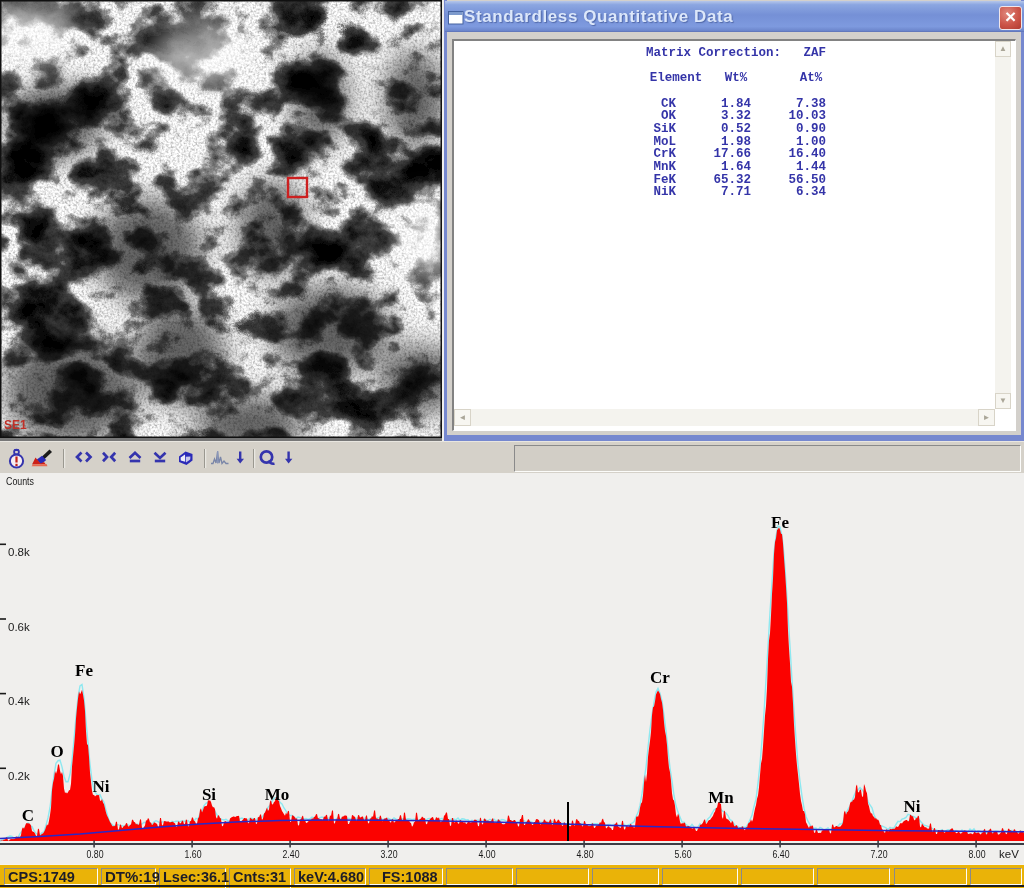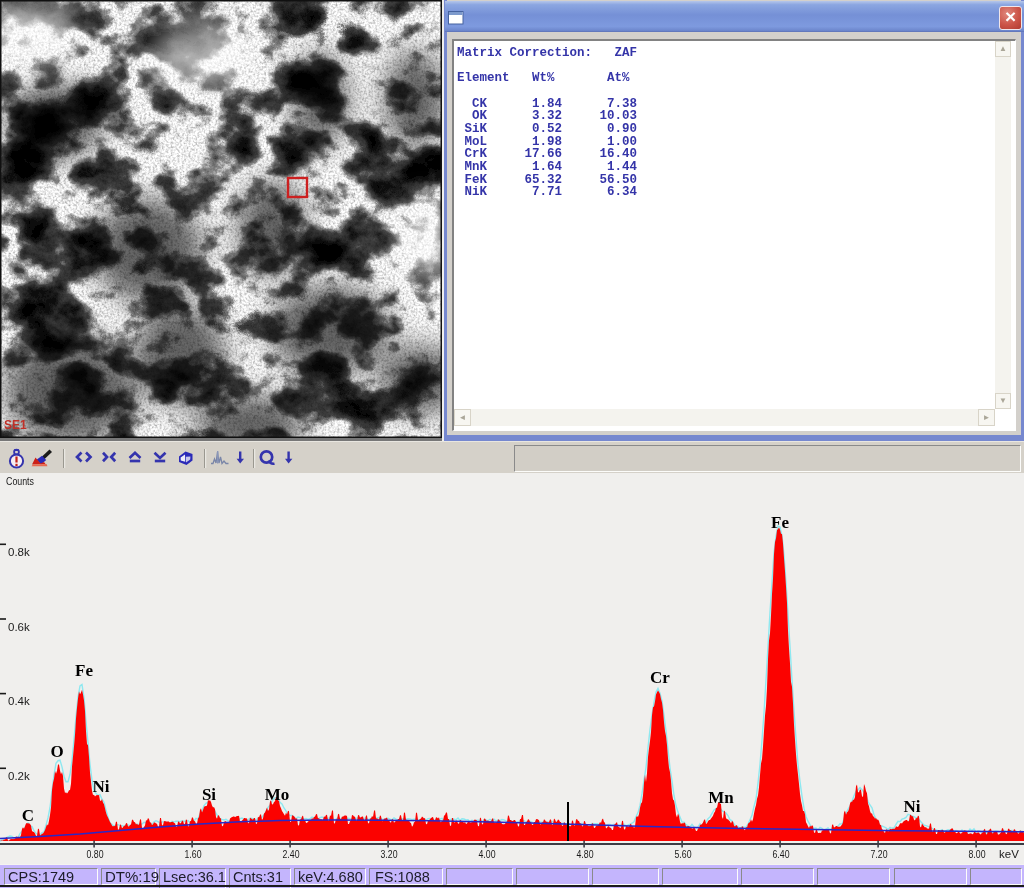--- a/index.html
+++ b/index.html
@@ -63,28 +63,30 @@
   <div class="abs" style="left:577px;top:0;width:3px;height:441px;background:#7688cf;"></div>
 
   <div class="abs" style="left:1px;top:1px;width:579px;height:31px;
      background:linear-gradient(#b5c6ea 0%, #8ba6e1 12%, #7590d6 45%, #7e9adf 82%, #6d87cd 95%, #5d71b4 100%);"></div>
 
   <div class="abs" style="left:459px-444px;top:11px;"></div>
   <svg class="abs" style="left:4px;top:11px" width="16" height="14">
     <rect x="0.5" y="0.5" width="14.5" height="12.5" fill="#fff" stroke="#46639f"></rect>
     <rect x="1" y="1" width="13.5" height="3" fill="#7d9acc"></rect>
   </svg>
+  <div class="abs" style="left:20px;top:7px;font-size:17px;font-weight:bold;color:#dce7fa;
+       letter-spacing:0.6px;text-shadow:1px 1px 1px rgba(40,60,120,0.5);">Standardless Quantitative Data</div>
 
   <div class="abs" style="left:555px;top:6px;width:21px;height:22px;border-radius:3px;
        border:1px solid #f0e6ea;background:radial-gradient(circle at 35% 30%, #e0897f 0%, #cc5448 55%, #b03a30 100%);
        color:#fff;font-weight:bold;font-size:19px;text-align:center;line-height:20px;">×</div>
 
   <div class="abs" style="left:8px;top:39px;width:561px;height:389px;background:#fff;
        border-top:2px solid #828282;border-left:2px solid #828282;
-       border-right:1px solid #fff;border-bottom:1px solid #fff;">
+       border-right:1px solid #fff;border-bottom:1px solid #fff;text-align:center;">
      <pre style="margin:0;padding:6px 0 0 3px;font-family:'Liberation Mono',monospace;font-size:12.5px;font-weight:bold;line-height:12.65px;color:#3434a8;">Matrix Correction:   ZAF
 
 Element   Wt%       At%
 
   CK      1.84      7.38
   OK      3.32     10.03
  SiK      0.52      0.90
  MoL      1.98      1.00
  CrK     17.66     16.40
  MnK      1.64      1.44
@@ -214,21 +216,21 @@
           <text x="277" y="800">Mo</text>
           <text x="660" y="683">Cr</text>
           <text x="721" y="803">Mn</text>
           <text x="780" y="528">Fe</text>
           <text x="912" y="812">Ni</text>
         </g>
   </g>
 </svg>
 </div>
 
-<div class="abs" style="left:0;top:864px;width:1024px;height:24px;background:#c4b5fd;border-top:1px solid #f5f4f0;">
+<div class="abs" style="left:0;top:864px;width:1024px;height:24px;background:#eab308;border-top:1px solid #f5f4f0;font-weight:bold;">
   <div class="abs" style="left:4px;top:3px;width:94px;height:17px;
     border-top:1px solid #8a8a8a;border-left:1px solid #8a8a8a;
     border-bottom:1px solid #fcfcfa;border-right:1px solid #fcfcfa;
     font-size:14.5px;color:#1c1c28;line-height:16px;padding-left:3px;box-sizing:border-box;white-space:nowrap;">CPS:1749</div>
     <div class="abs" style="left:101px;top:3px;width:55px;height:17px;
     border-top:1px solid #8a8a8a;border-left:1px solid #8a8a8a;
     border-bottom:1px solid #fcfcfa;border-right:1px solid #fcfcfa;
     font-size:15px;color:#1c1c28;line-height:16px;padding-left:3px;box-sizing:border-box;white-space:nowrap;">DT%:19</div>
     <div class="abs" style="left:159px;top:3px;width:67px;height:30px;
     border-top:1px solid #8a8a8a;border-left:1px solid #8a8a8a;
@@ -238,21 +240,21 @@
     border-top:1px solid #8a8a8a;border-left:1px solid #8a8a8a;
     border-bottom:1px solid #fcfcfa;border-right:1px solid #fcfcfa;
     font-size:14.5px;color:#1c1c28;line-height:16px;padding-left:3px;box-sizing:border-box;white-space:nowrap;">Cnts:31</div>
     <div class="abs" style="left:294px;top:3px;width:72px;height:17px;
     border-top:1px solid #8a8a8a;border-left:1px solid #8a8a8a;
     border-bottom:1px solid #fcfcfa;border-right:1px solid #fcfcfa;
     font-size:14.5px;color:#1c1c28;line-height:16px;padding-left:3px;box-sizing:border-box;white-space:nowrap;">keV:4.680</div>
     <div class="abs" style="left:369px;top:3px;width:74px;height:17px;
     border-top:1px solid #8a8a8a;border-left:1px solid #8a8a8a;
     border-bottom:1px solid #fcfcfa;border-right:1px solid #fcfcfa;
-    font-size:14.5px;color:#1c1c28;line-height:16px;padding-left:5px;box-sizing:border-box;white-space:nowrap;">FS:1088</div>
+    font-size:14.5px;color:#1c1c28;line-height:16px;padding-left:12px;box-sizing:border-box;white-space:nowrap;">FS:1088</div>
     <div class="abs" style="left:446px;top:3px;width:67px;height:17px;
     border-top:1px solid #8a8a8a;border-left:1px solid #8a8a8a;
     border-bottom:1px solid #fcfcfa;border-right:1px solid #fcfcfa;
     font-size:14.5px;color:#1c1c28;line-height:16px;padding-left:3px;box-sizing:border-box;white-space:nowrap;"></div>
     <div class="abs" style="left:516px;top:3px;width:73px;height:17px;
     border-top:1px solid #8a8a8a;border-left:1px solid #8a8a8a;
     border-bottom:1px solid #fcfcfa;border-right:1px solid #fcfcfa;
     font-size:14.5px;color:#1c1c28;line-height:16px;padding-left:3px;box-sizing:border-box;white-space:nowrap;"></div>
     <div class="abs" style="left:592px;top:3px;width:67px;height:17px;
     border-top:1px solid #8a8a8a;border-left:1px solid #8a8a8a;

